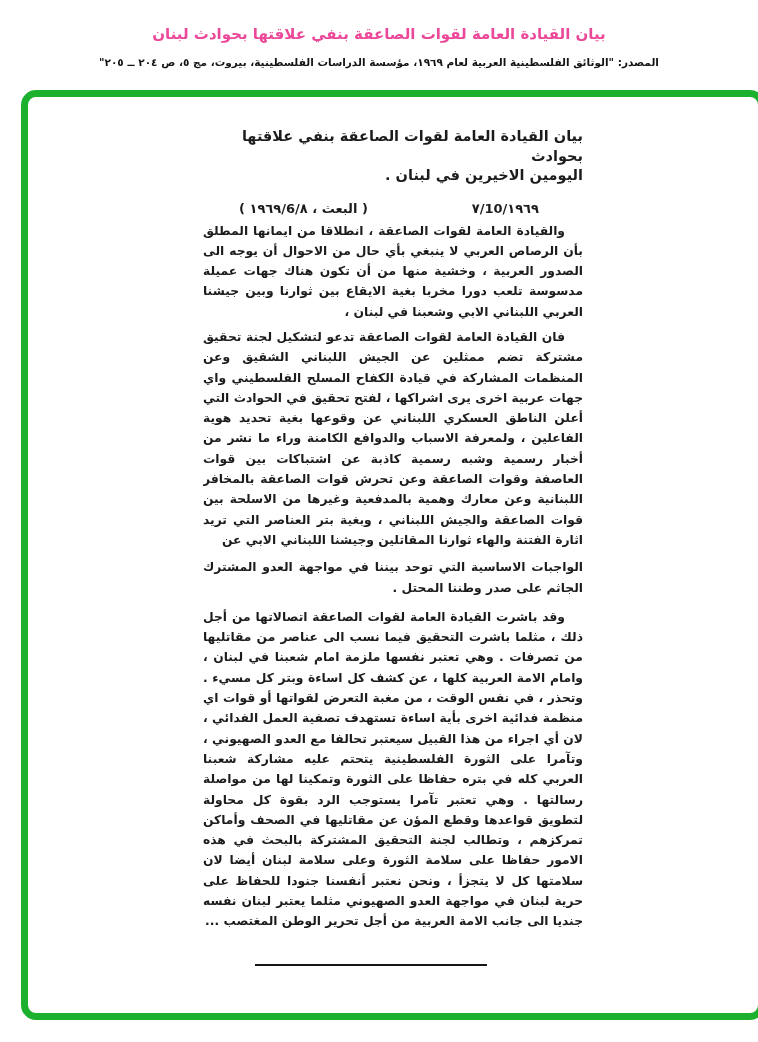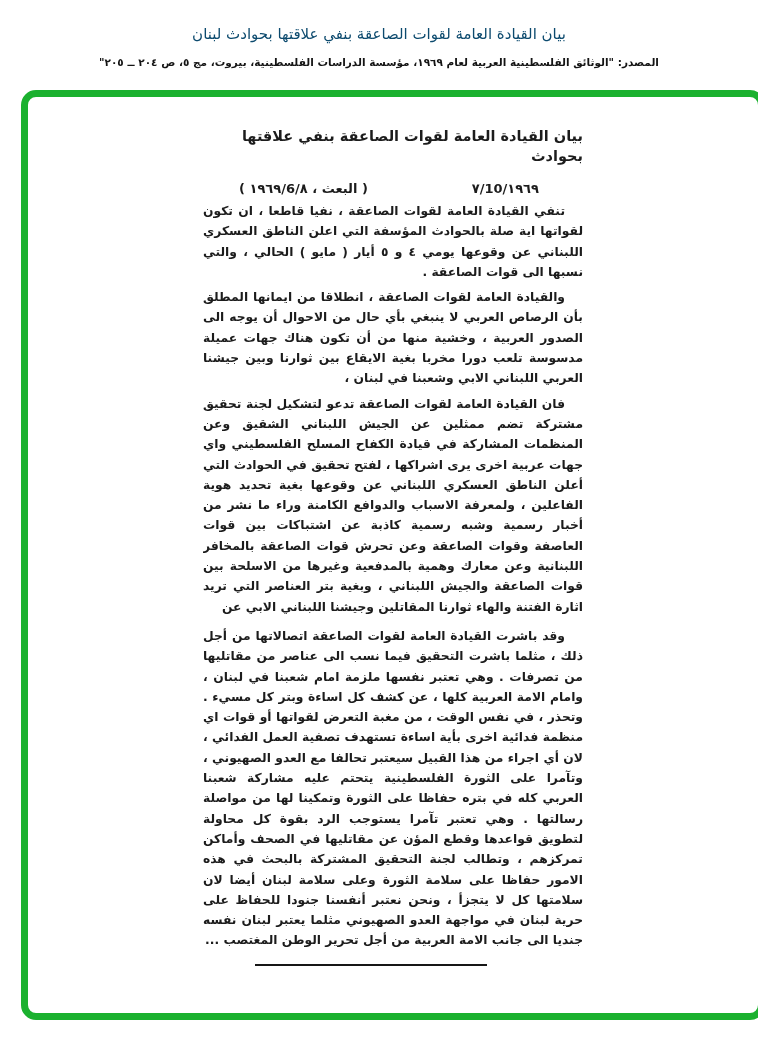--- a/index.html
+++ b/index.html
@@ -17,22 +17,22 @@
     height: 1042px;
     background: #ffffff;
   }
   .top-header {
     text-align: center;
     padding-top: 24px;
   }
   .top-title {
     direction: rtl;
     font-size: 15px;
-    font-weight: normal;
-    color: #0c4a6e;
+    font-weight: bold;
+    color: #ec4899;
     line-height: 20px;
   }
   .top-source {
     direction: rtl;
     font-size: 10.5px;
     font-weight: bold;
     color: #141414;
     margin-top: 12px;
   }
   .green-frame {
@@ -99,33 +99,34 @@
     <div class="top-title">بيان القيادة العامة لقوات الصاعقة بنفي علاقتها بحوادث لبنان</div>
     <div class="top-source">المصدر: "الوثائق الفلسطينية العربية لعام ١٩٦٩، مؤسسة الدراسات الفلسطينية، بيروت، مج ٥، ص ٢٠٤ ــ ٢٠٥"</div>
   </div>
 
   <div class="green-frame">
 
     <div class="doc">
 
       <div class="doc-title">
         <div>بيان القيادة العامة لقوات الصاعقة بنفي علاقتها بحوادث</div>
+        <div>اليومين الاخيرين في لبنان .</div>
       </div>
 
       <div class="date-row">
         <span>١٩٦٩/10/٧</span>
         <span>( البعث ، ١٩٦٩/6/٨ )</span>
       </div>
 
-      <p class="para indent">تنفي القيادة العامة لقوات الصاعقة ، نفيا قاطعا ، ان تكون لقواتها اية صلة بالحوادث المؤسفة التي اعلن الناطق العسكري اللبناني عن وقوعها يومي ٤ و ٥ أيار ( مايو ) الحالي ، والتي نسبها الى قوات الصاعقة .</p>
 
       <p class="para indent">والقيادة العامة لقوات الصاعقة ، انطلاقا من ايمانها المطلق بأن الرصاص العربي لا ينبغي بأي حال من الاحوال أن يوجه الى الصدور العربية ، وخشية منها من أن تكون هناك جهات عميلة مدسوسة تلعب دورا مخربا بغية الايقاع بين ثوارنا وبين جيشنا العربي اللبناني الابي وشعبنا في لبنان ،</p>
 
       <p class="para indent">فان القيادة العامة لقوات الصاعقة تدعو لتشكيل لجنة تحقيق مشتركة تضم ممثلين عن الجيش اللبناني الشقيق وعن المنظمات المشاركة في قيادة الكفاح المسلح الفلسطيني واي جهات عربية اخرى يرى اشراكها ، لفتح تحقيق في الحوادث التي أعلن الناطق العسكري اللبناني عن وقوعها بغية تحديد هوية الفاعلين ، ولمعرفة الاسباب والدوافع الكامنة وراء ما نشر من أخبار رسمية وشبه رسمية كاذبة عن اشتباكات بين قوات العاصفة وقوات الصاعقة وعن تحرش قوات الصاعقة بالمخافر اللبنانية وعن معارك وهمية بالمدفعية وغيرها من الاسلحة بين قوات الصاعقة والجيش اللبناني ، وبغية بتر العناصر التي تريد اثارة الفتنة والهاء ثوارنا المقاتلين وجيشنا اللبناني الابي عن</p>
 
+      <p class="para gap-small">الواجبات الاساسية التي توحد بيننا في مواجهة العدو المشترك الجاثم على صدر وطننا المحتل .</p>
 
       <p class="para indent gap">وقد باشرت القيادة العامة لقوات الصاعقة اتصالاتها من أجل ذلك ، مثلما باشرت التحقيق فيما نسب الى عناصر من مقاتليها من تصرفات . وهي تعتبر نفسها ملزمة امام شعبنا في لبنان ، وامام الامة العربية كلها ، عن كشف كل اساءة وبتر كل مسيء . وتحذر ، في نفس الوقت ، من مغبة التعرض لقواتها أو قوات اي منظمة فدائية اخرى بأية اساءة تستهدف تصفية العمل الفدائي ، لان أي اجراء من هذا القبيل سيعتبر تحالفا مع العدو الصهيوني ، وتآمرا على الثورة الفلسطينية يتحتم عليه مشاركة شعبنا العربي كله في بتره حفاظا على الثورة وتمكينا لها من مواصلة رسالتها . وهي تعتبر تآمرا يستوجب الرد بقوة كل محاولة لتطويق قواعدها وقطع المؤن عن مقاتليها في الصحف وأماكن تمركزهم ، وتطالب لجنة التحقيق المشتركة بالبحث في هذه الامور حفاظا على سلامة الثورة وعلى سلامة لبنان أيضا لان سلامتها كل لا يتجزأ ، ونحن نعتبر أنفسنا جنودا للحفاظ على حرية لبنان في مواجهة العدو الصهيوني مثلما يعتبر لبنان نفسه جنديا الى جانب الامة العربية من أجل تحرير الوطن المغتصب ...</p>
 
     </div>
 
     <div class="end-rule"></div>
 
   </div>
 
 </div>

